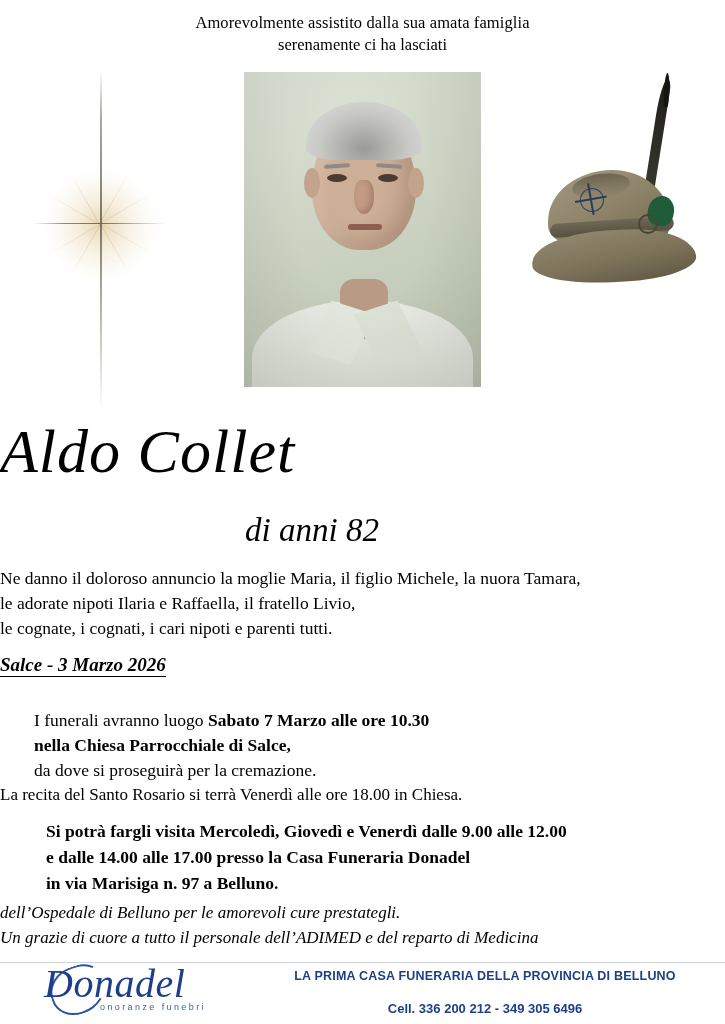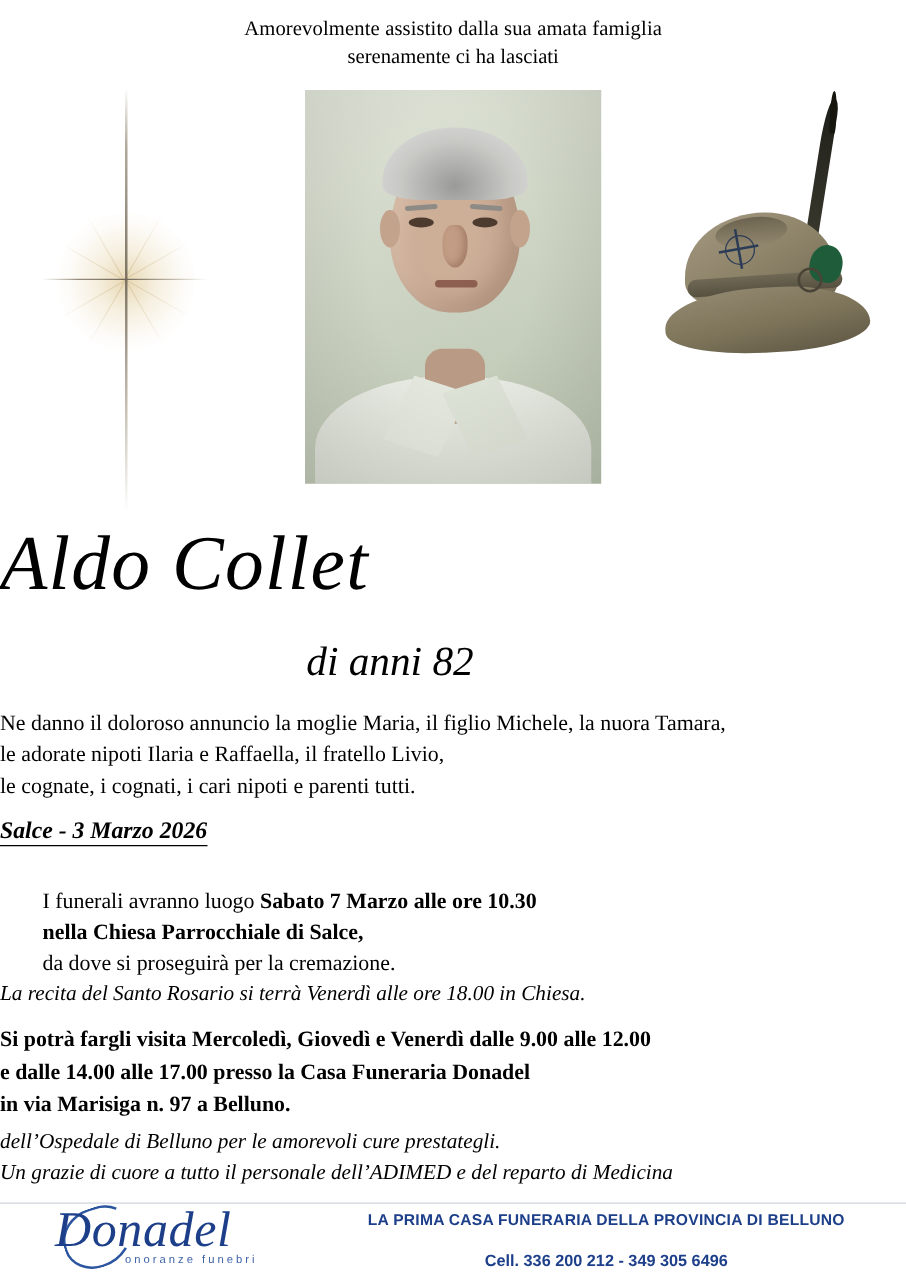--- a/index.html
+++ b/index.html
@@ -383,25 +383,24 @@
   }
   .funeral { top: 708px; padding-left: 34px; }
   .funeral p {
     margin: 0;
     font-size: 17.5px;
     line-height: 25px;
   }
   .funeral .b { font-weight: bold; }
   .rosary {
     top: 782px;
-    font-style: italic;
     font-size: 17px;
     line-height: 25px;
   }
-  .visits { top: 818px; }
+  .visits { top: 818px; padding-left: 46px; }
   .visits p {
     margin: 0;
     font-weight: bold;
     font-size: 17.5px;
     line-height: 26px;
   }
   .thanks { top: 900px; }
   .thanks p {
     margin: 0;
     font-style: italic;

